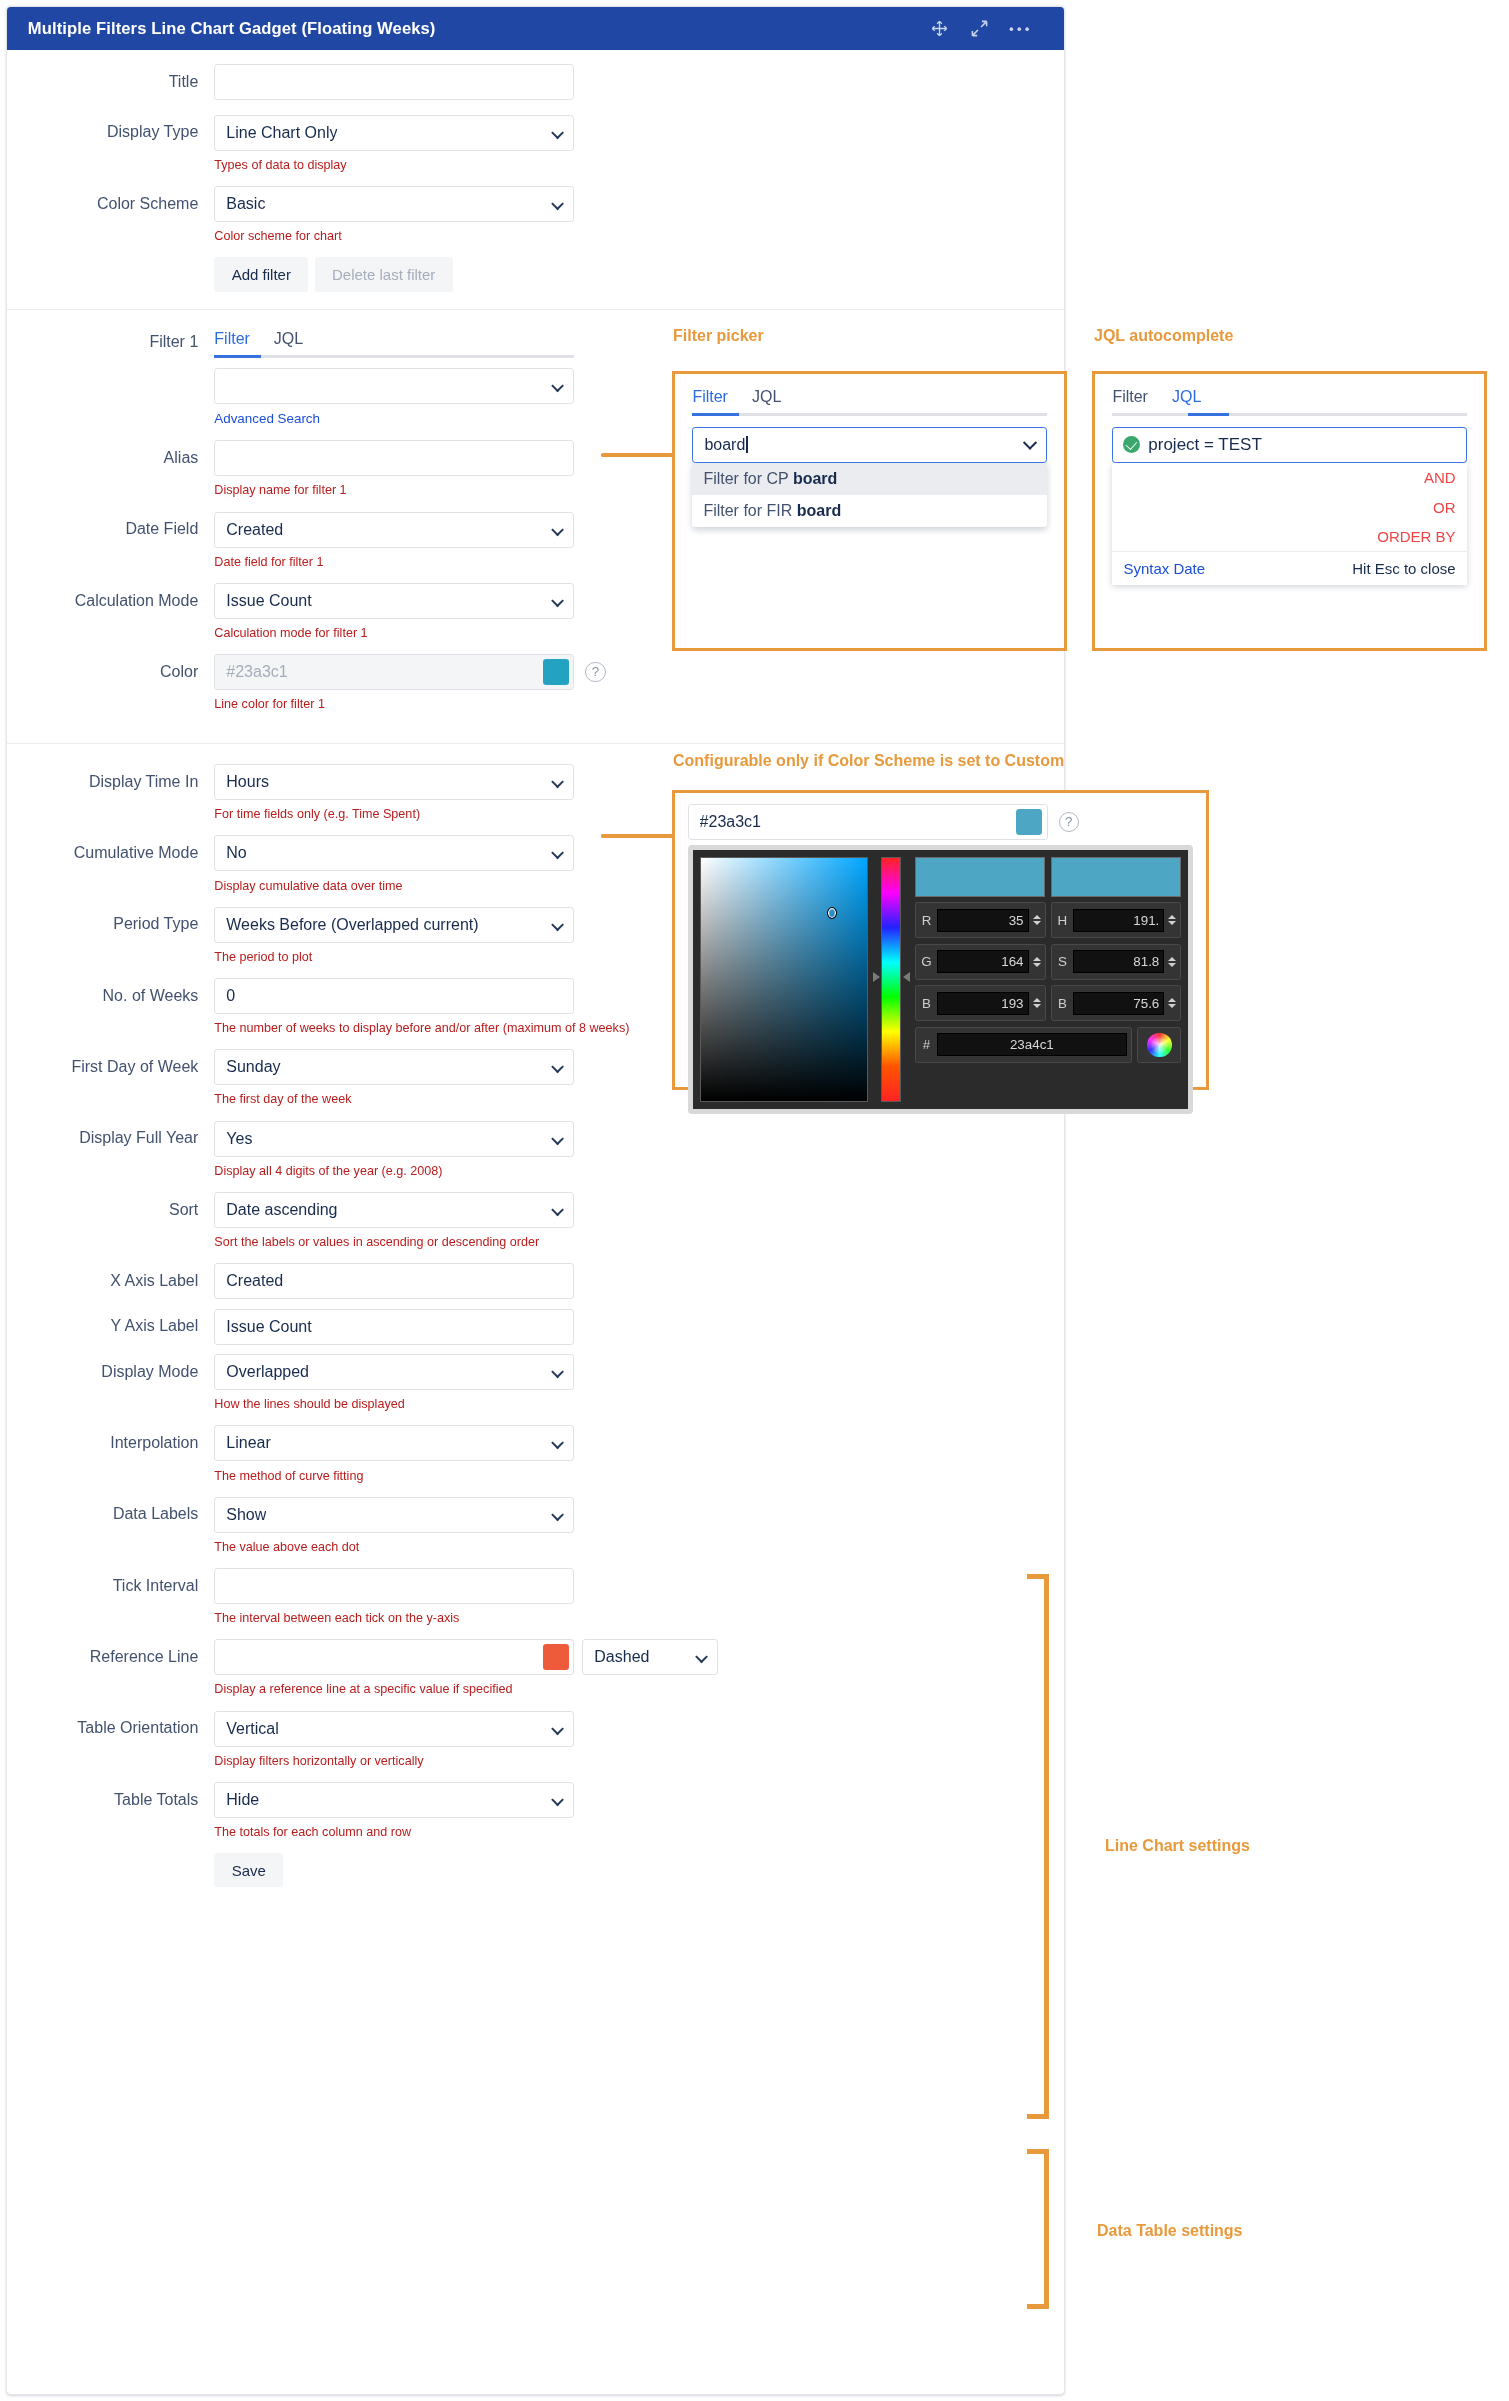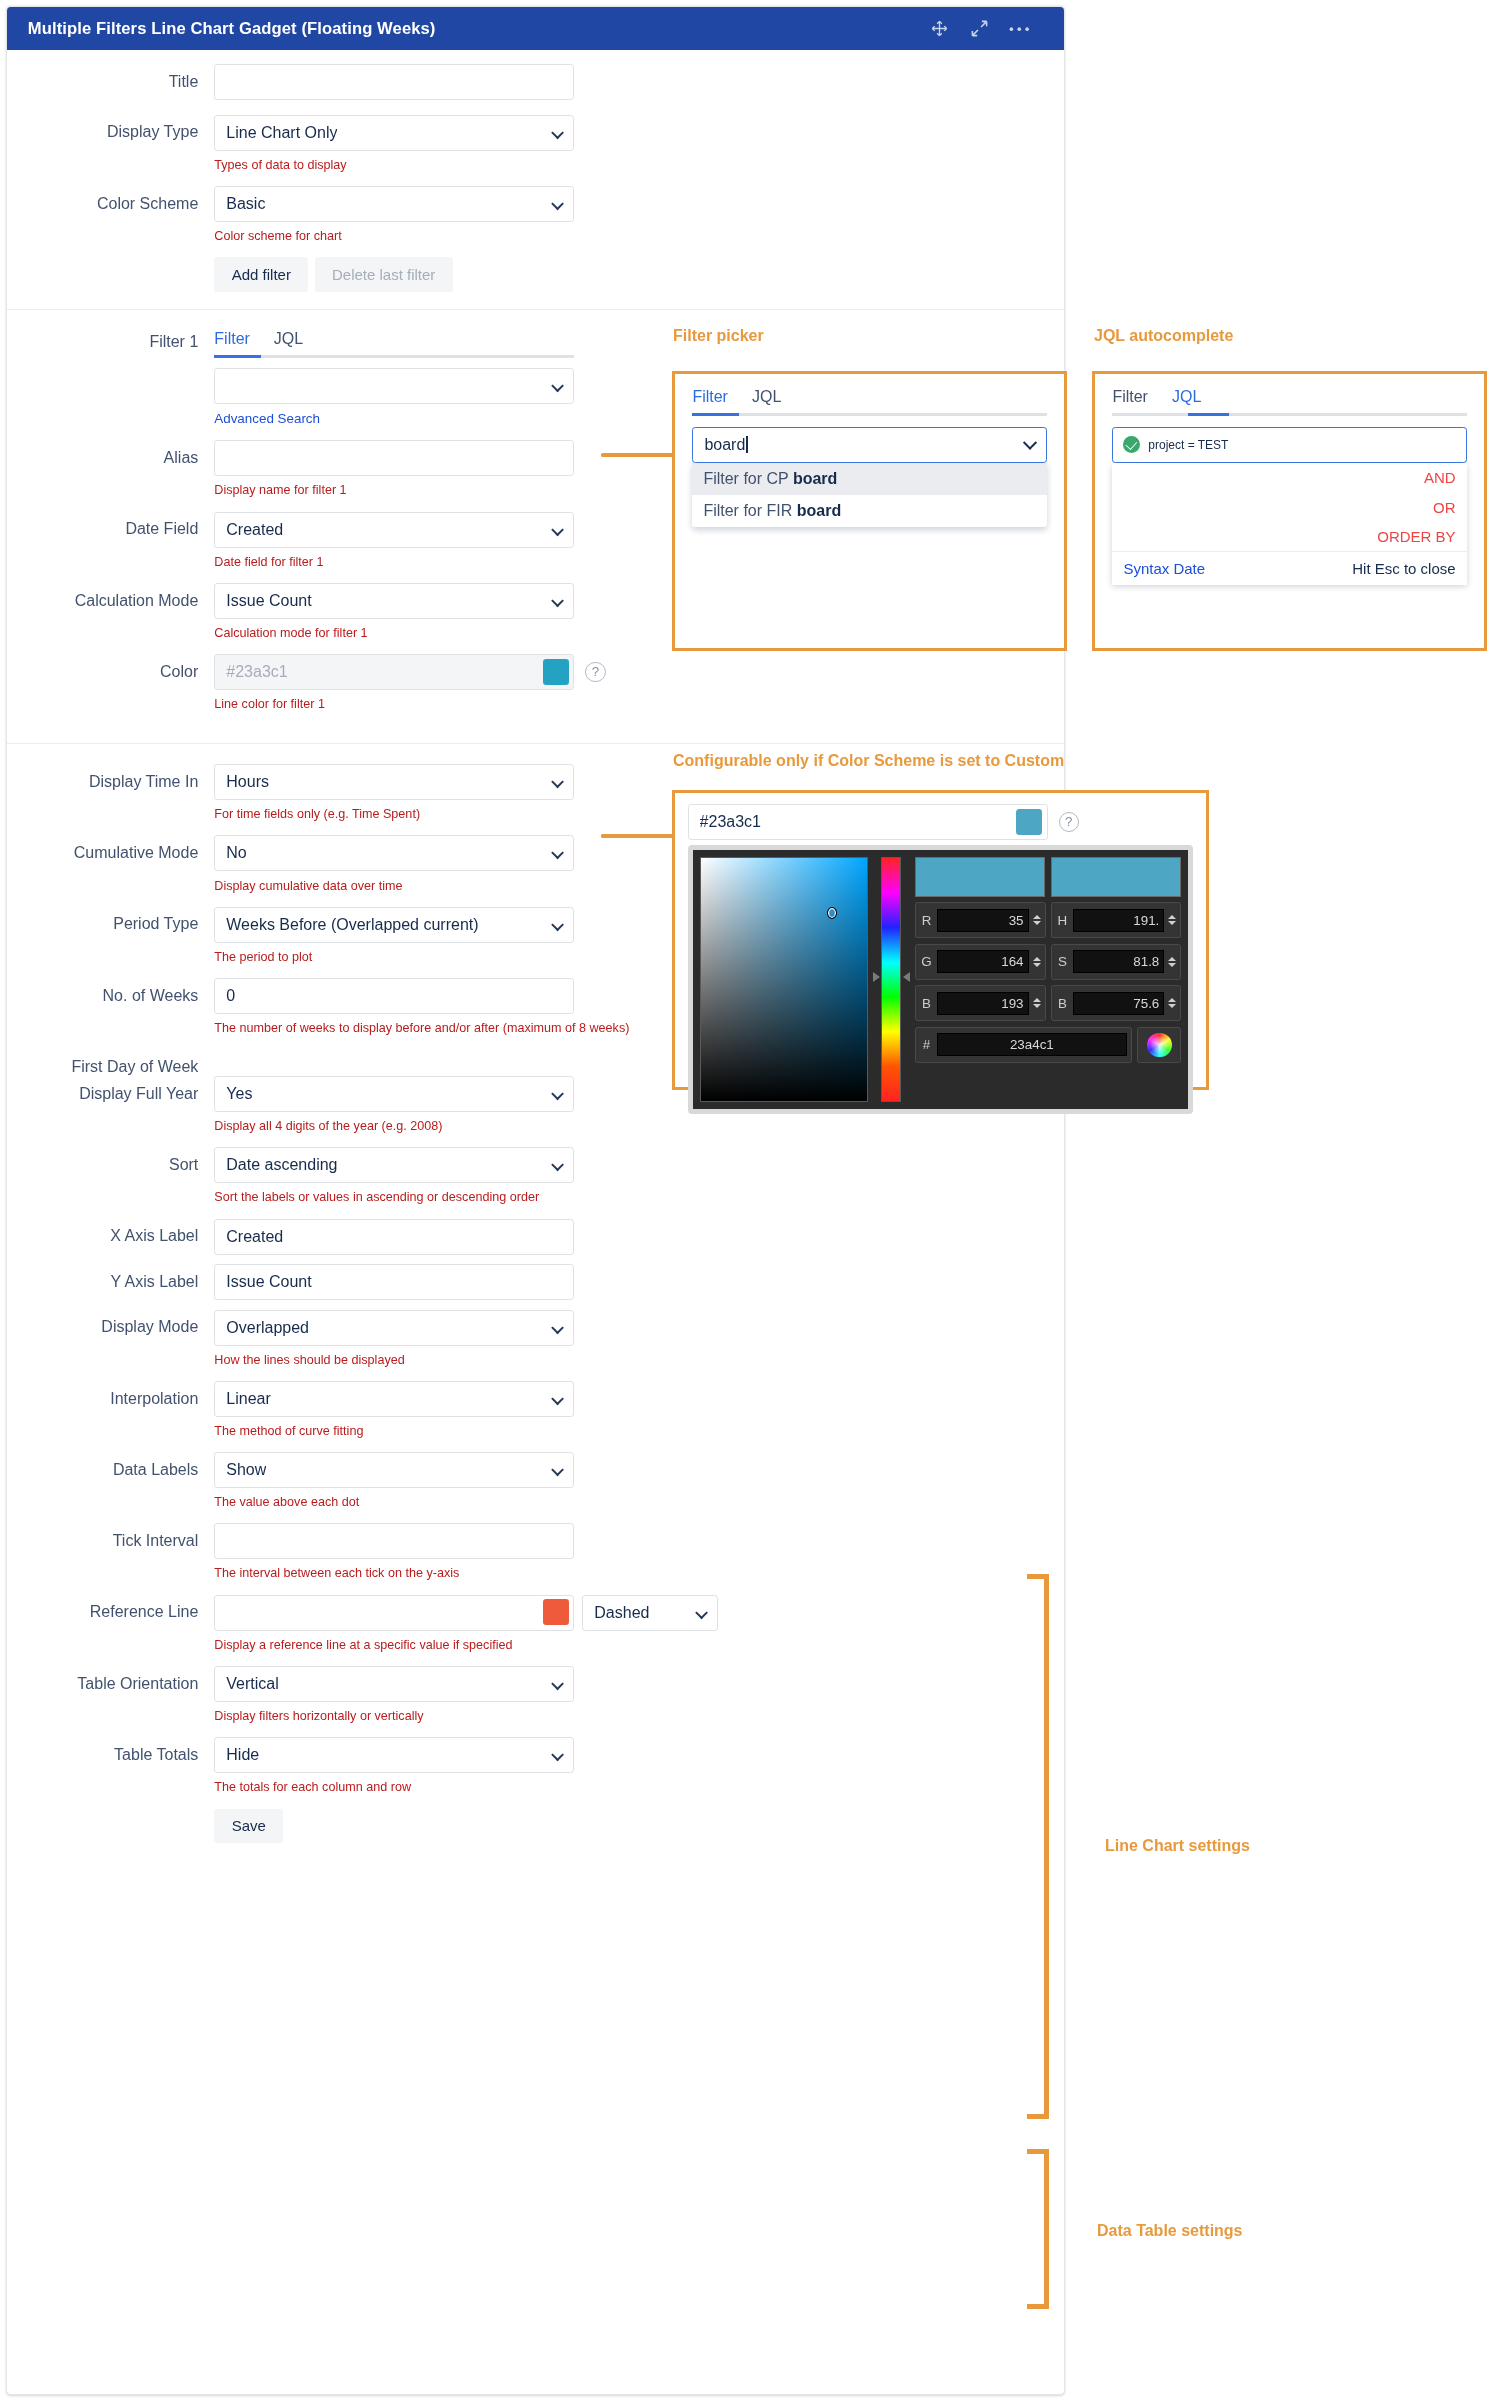--- a/index.html
+++ b/index.html
@@ -121,21 +121,21 @@
     background:#fff; box-shadow:0 2.4px 6.3px rgba(9,30,66,.2);
     border-radius:0 0 2.4px 2.4px;
   }
   .sugg .it { padding:7.1px 11px; font-size:16px; color:#42526e; }
   .sugg .it.hl { background:#ebecf0; }
   .sugg .it b { color:#172b4d; }
 
   .jqlbox {
     position:relative; height:36px; border:1.6px solid #3a74e0; border-radius:3.2px;
     background:#fff; display:flex; align-items:center; padding:0 9.5px;
-    font-size:12px; color:#172b4d; gap:8px;
+    font-size:17px; color:#172b4d; gap:8px;
   }
   .tick {
     width:17.4px; height:17.4px; border-radius:50%; background:#3aa76d;
     display:flex; align-items:center; justify-content:center; flex:0 0 auto;
   }
   .tick:after {
     content:""; width:5.5px; height:8.7px; border-right:1.9px solid #fff;
     border-bottom:1.9px solid #fff; transform:rotate(42deg) translate(-0.8px,-0.8px);
   }
   .jqllist { background:#fff; box-shadow:0 2.4px 6.3px rgba(9,30,66,.2); }
@@ -387,20 +387,27 @@
     <div class="row">
       <div class="lbl">No. of Weeks</div>
       <div class="ctl">
         <input class="txt" value="0" style="">
         <div class="hint" style="white-space:nowrap">The number of weeks to display before and/or after (maximum of 8 weeks)</div>
       </div>
     </div>
 
     <div class="row">
       <div class="lbl">First Day of Week</div>
+      <div class="ctl">
+        <div class="sel">
+          <span class="cv">Sunday</span>
+          <span class="chev"></span>
+        </div>
+        <div class="hint">The first day of the week</div>
+      </div>
     </div>
 
     <div class="row">
       <div class="lbl">Display Full Year</div>
       <div class="ctl">
         <div class="sel">
           <span class="cv">Yes</span>
           <span class="chev"></span>
         </div>
         <div class="hint">Display all 4 digits of the year (e.g. 2008)</div>

